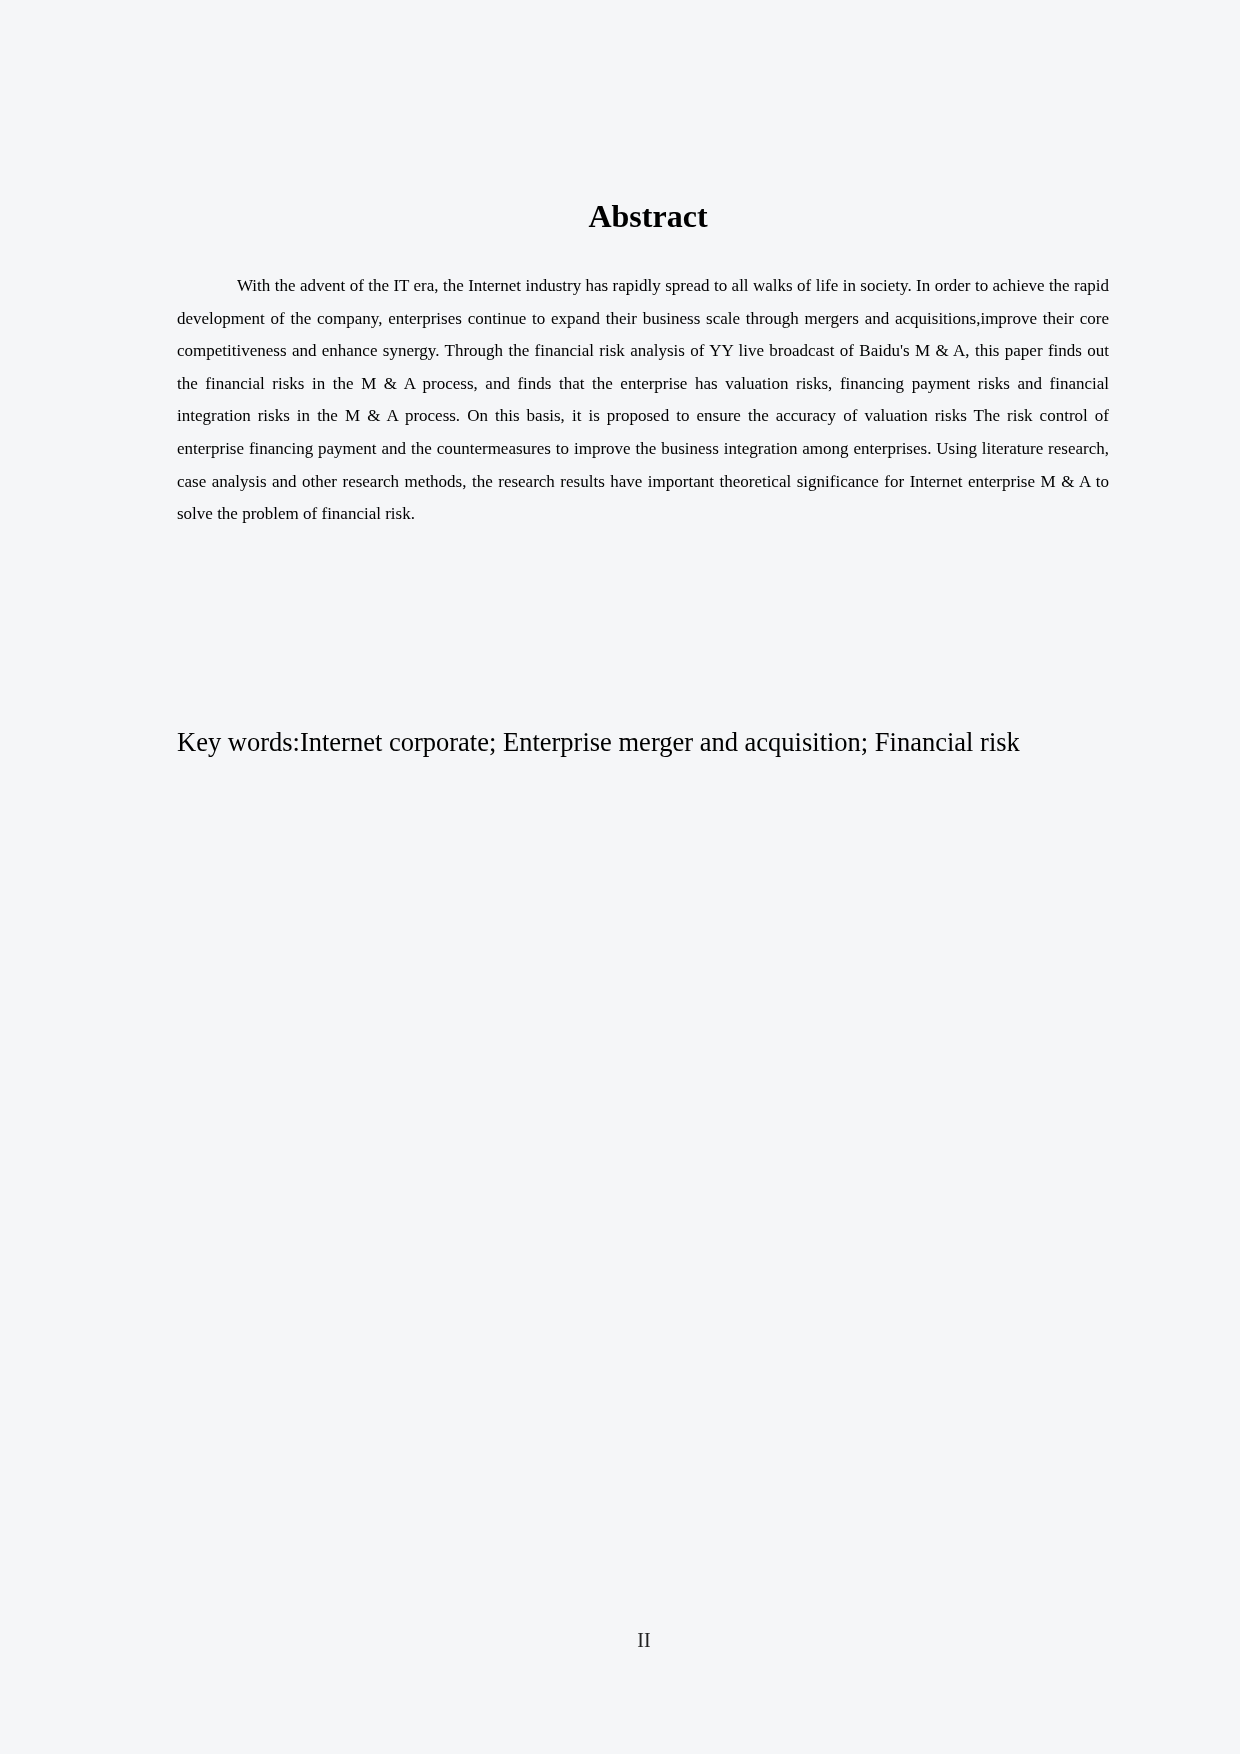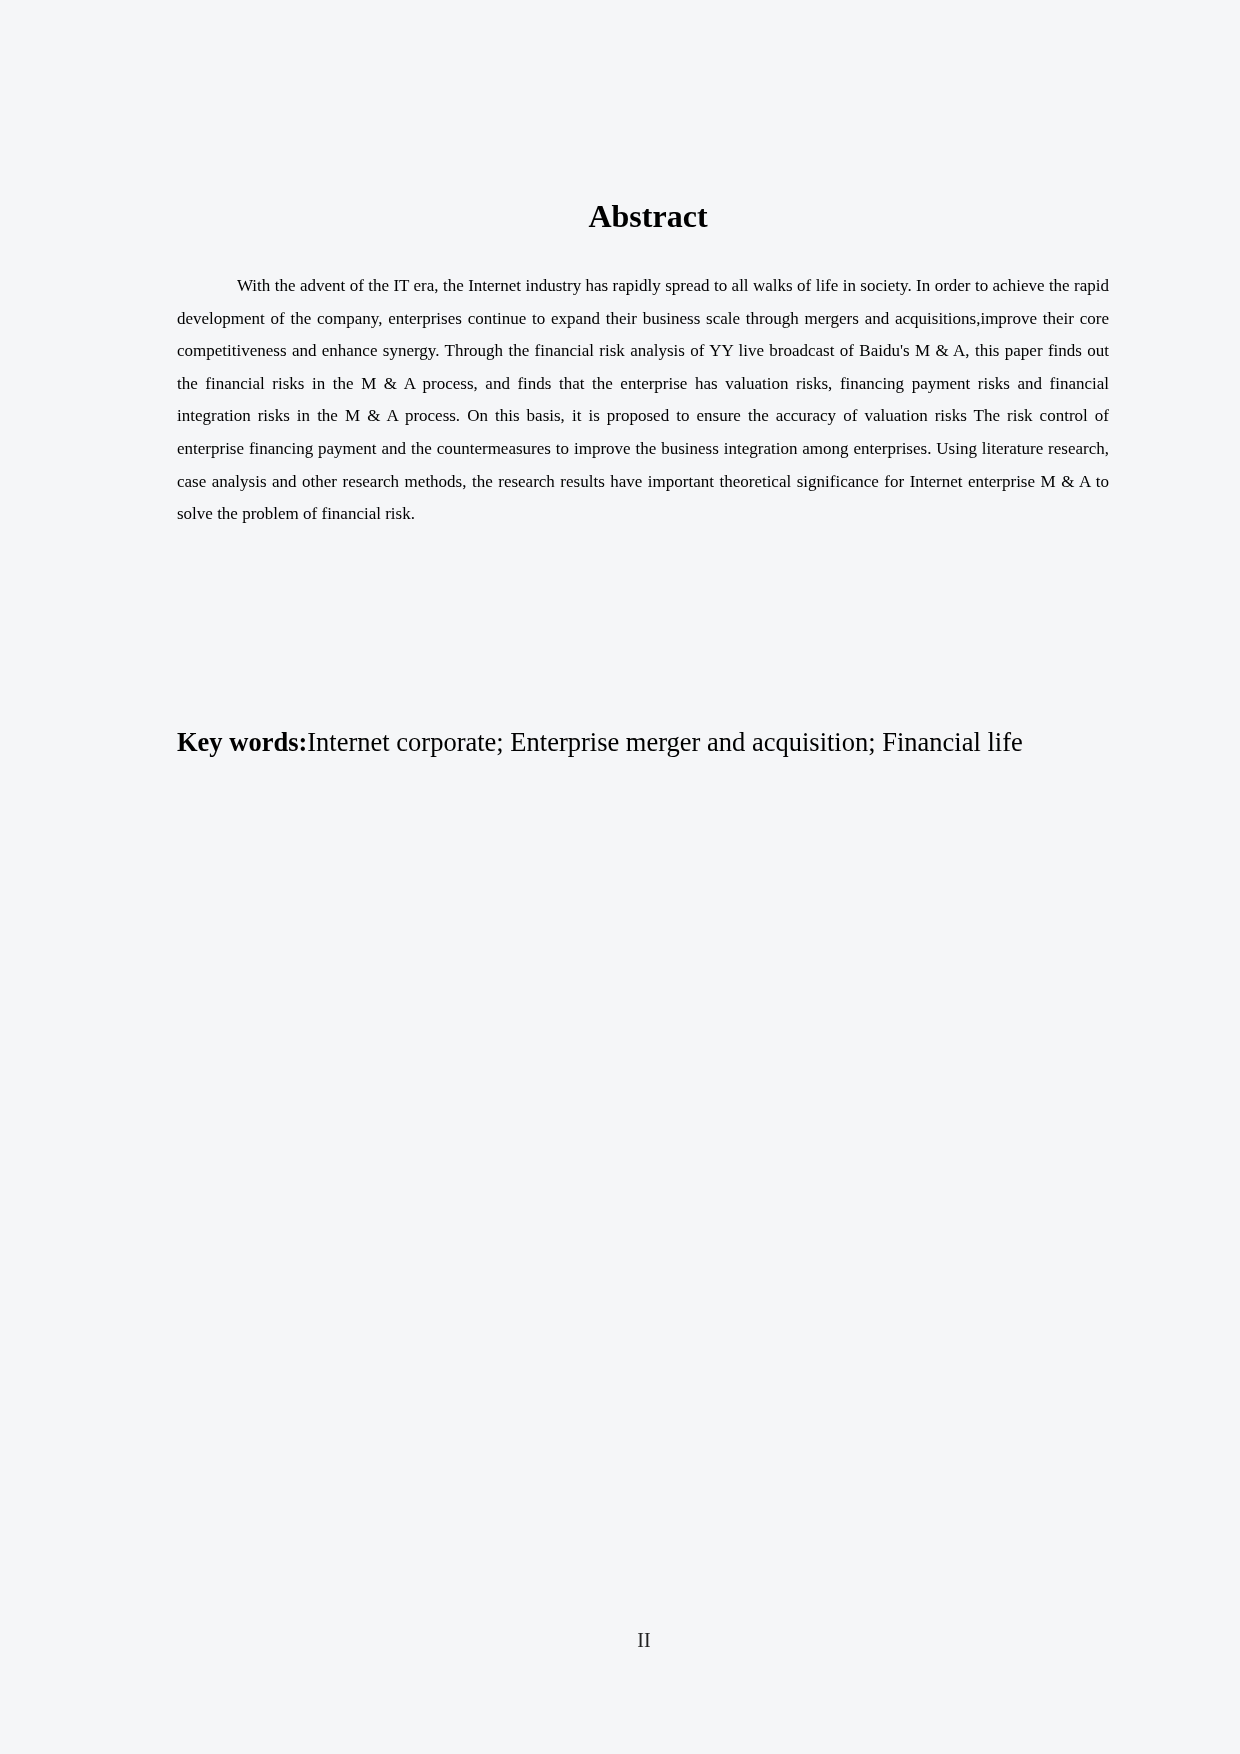--- a/index.html
+++ b/index.html
@@ -41,35 +41,35 @@
       position: absolute;
       left: 177px;
       width: 932px;
       top: 726px;
       margin: 0;
       font-size: 26.5px;
       line-height: 32.6px;
       text-align: left;
     }
     .keywords .kw-label {
-      font-weight: bold;
+      font-weight: normal;
     }
     .page-number {
       position: absolute;
       left: 0;
       width: 1288px;
       top: 1628px;
       text-align: center;
       font-size: 20px;
       line-height: 24px;
       color: #222;
     }
   </style>
 </head>
 <body>
 
 <h1 class="title">Abstract</h1>
 
 <p class="abstract-body">With the advent of the IT era, the Internet industry has rapidly spread to all walks of life in society. In order to achieve the rapid development of the company, enterprises continue to expand their business scale through mergers and acquisitions,improve their core competitiveness and enhance synergy. Through the financial risk analysis of YY live broadcast of Baidu's M &amp; A, this paper finds out the financial risks in the M &amp; A process, and finds that the enterprise has valuation risks, financing payment risks and financial integration risks in the M &amp; A process. On this basis, it is proposed to ensure the accuracy of valuation risks The risk control of enterprise financing payment and the countermeasures to improve the business integration among enterprises. Using literature research, case analysis and other research methods, the research results have important theoretical significance for Internet enterprise M &amp; A to solve the problem of financial risk.</p>
 
-<p class="keywords"><span class="kw-label">Key words:</span><span>Internet corporate; Enterprise merger and acquisition; Financial life</span></p>
+<p class="keywords"><span class="kw-label">Key words:</span><span>Internet corporate; Enterprise merger and acquisition; Financial risk</span></p>
 
 <div class="page-number">II</div>
 
 </body></html>

